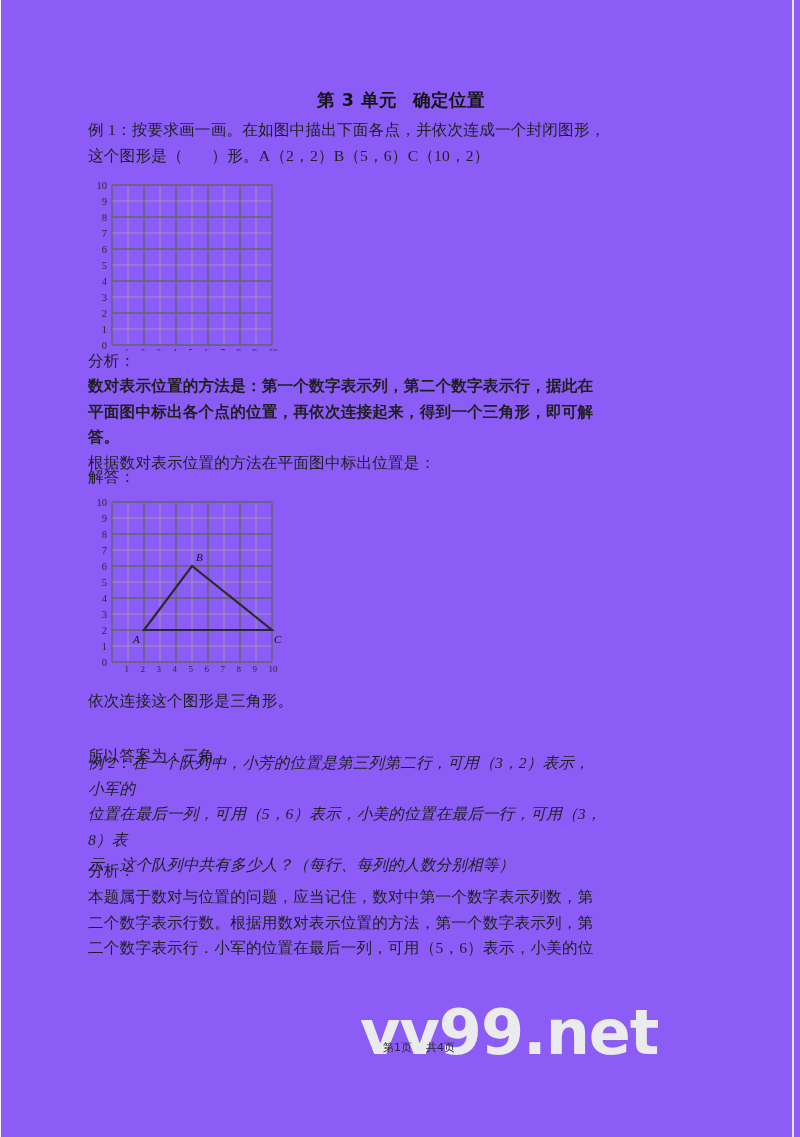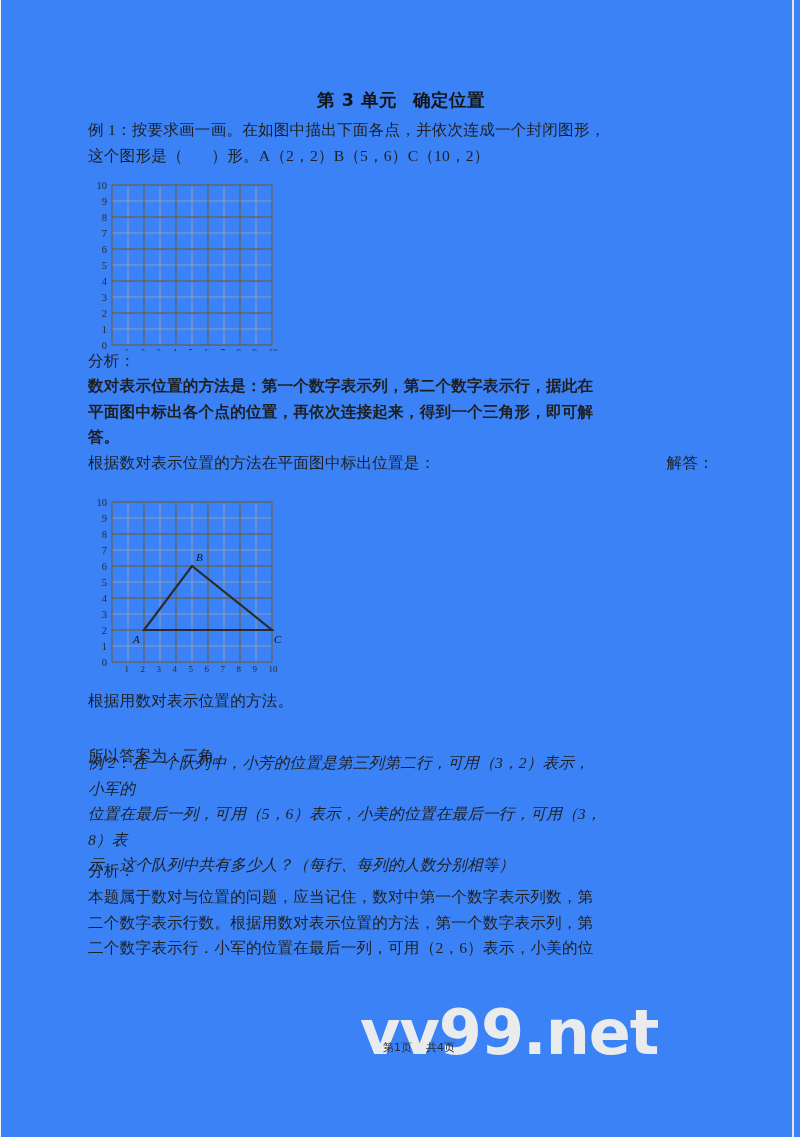--- a/index.html
+++ b/index.html
@@ -15,21 +15,21 @@
     color: #1a1a1a;
     overflow: hidden;
   }
 
   #page {
     position: absolute;
     left: 0;
     top: 0;
     width: 800px;
     height: 1137px;
-    background: #3b82f6;
+    background: #8b5cf6;
     box-sizing: border-box;
   }
 
   
   .page-edge-right {
     position: absolute;
     top: 0;
     right: 6px;
     width: 2px;
     height: 1137px;
@@ -180,21 +180,21 @@
             <text x="19" y="23.6" text-anchor="end">9</text>
             <text x="19" y="7.6" text-anchor="end">10</text>
           </g>
       </svg>
     </div>
 
     <div class="para" style="top:348px;">分析：</div>
     <div class="para" style="top:373px;font-weight:bold;">数对表示位置的方法是：第一个数字表示列，第二个数字表示行，据此在
 平面图中标出各个点的位置，再依次连接起来，得到一个三角形，即可解
 答。</div>
-    <div class="para" style="top:450px;text-align:right;">解答：</div>
+    <div class="para" style="top:464px;">解答：</div>
     <div class="para" style="top:450px;">根据数对表示位置的方法在平面图中标出位置是：</div>
 
     <div class="grid-fig" style="top:498px; left:0px;">
       <svg width="210" height="180" viewBox="0 0 210 180" xmlns="http://www.w3.org/2000/svg">
         <g id="g2-minor" stroke="#a6a6a6" stroke-width="0.8">
             <line x1="40" y1="4" x2="40" y2="164"></line>
             <line x1="24" y1="20" x2="184" y2="20"></line>
             <line x1="72" y1="4" x2="72" y2="164"></line>
             <line x1="24" y1="52" x2="184" y2="52"></line>
             <line x1="104" y1="4" x2="104" y2="164"></line>
@@ -247,31 +247,31 @@
             <text x="19" y="87.6" text-anchor="end">5</text>
             <text x="19" y="71.6" text-anchor="end">6</text>
             <text x="19" y="55.6" text-anchor="end">7</text>
             <text x="19" y="39.6" text-anchor="end">8</text>
             <text x="19" y="23.6" text-anchor="end">9</text>
             <text x="19" y="7.6" text-anchor="end">10</text>
           </g>
       </svg>
     </div>
 
-    <div class="para" style="top:688px;">根据用数对表示位置的方法。</div>
+    <div class="para" style="top:688px;">依次连接这个图形是三角形。</div>
     <div class="para" style="top:719px;margin-top:24px;">所以答案为：三角。</div>
     <div class="para" style="top:750px;font-style:italic;">例 2：在一个队列中，小芳的位置是第三列第二行，可用（3，2）表示，
 小军的
 位置在最后一列，可用（5，6）表示，小美的位置在最后一行，可用（3，
 8）表
 示．这个队列中共有多少人？（每行、每列的人数分别相等）</div>
     <div class="para" style="top:858px;">分析：</div>
     <div class="para" style="top:884px;">本题属于数对与位置的问题，应当记住，数对中第一个数字表示列数，第
 二个数字表示行数。根据用数对表示位置的方法，第一个数字表示列，第
-二个数字表示行．小军的位置在最后一列，可用（2，6）表示，小美的位</div>
+二个数字表示行．小军的位置在最后一列，可用（5，6）表示，小美的位</div>
 
   </div>
 
   <div class="watermark">vv99.net</div>
 
   <div class="footer"><span>第1页</span><span class="fgap"></span><span>共4页</span></div>
 
 </div>
 
 </body></html>

